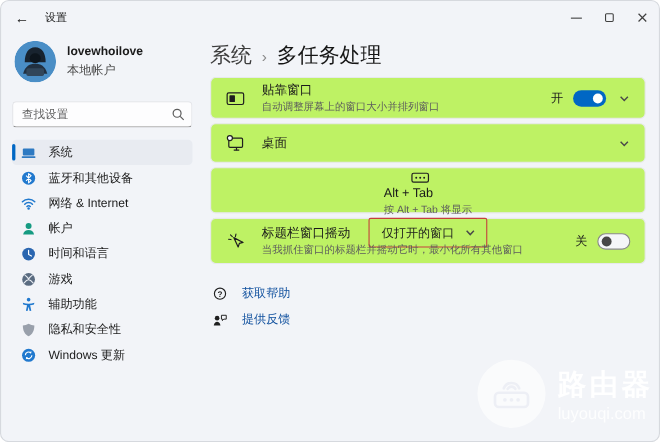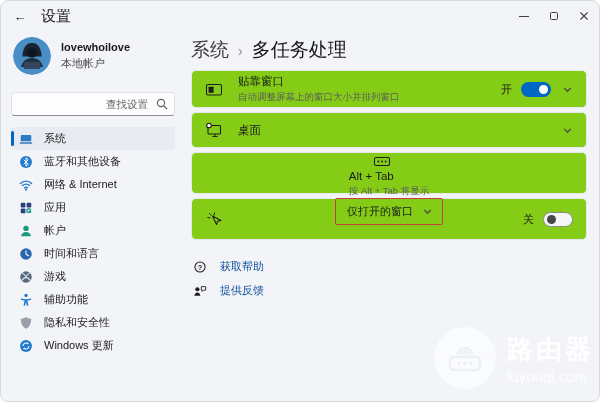--- a/index.html
+++ b/index.html
@@ -9,40 +9,39 @@
   .window {
     position:relative; width:600px; height:402px;
     background:#f2f4f8; border:1px solid #d6d9de; border-radius:8px;
     overflow:hidden;
   }
 
   
   .titlebar { position:absolute; top:0; left:0; right:0; height:30px; display:flex; align-items:center; }
   .back-btn { width:30px; height:30px; display:flex; align-items:center; justify-content:center;
               font-size:13px; color:#1b1b1b; margin-left:4px; cursor:default; }
-  .app-title { font-size:15px; color:#1b1b1b; margin-left:6px; }
+  .app-title { font-size:10px; color:#1b1b1b; margin-left:6px; }
   .win-controls { position:absolute; right:0; top:0; display:flex; height:30px; }
   .win-btn { width:30px; height:30px; display:flex; align-items:center; justify-content:center; }
   .glyph-min { width:10px; height:0; border-top:1.2px solid #404040; }
   .glyph-max { width:8px; height:8px; border:1.1px solid #404040; border-radius:1.5px; }
 
   
   .sidebar { position:absolute; top:30px; left:0; width:184px; bottom:0; padding:4px 10px 12px 10px; }
   .account { display:flex; align-items:center; gap:10px; padding:2px 2px; }
   .avatar { width:38px; height:38px; border-radius:50%; overflow:hidden; flex:none; }
   .acc-name { font-size:11px; font-weight:bold; color:#1a1a1a; }
   .acc-type { font-size:11px; color:#4b4b4b; margin-top:3px; }
 
   .searchbox { position:relative; margin-top:15px; }
   .searchbox input {
     width:100%; height:24px; font-size:10.5px; padding:0 26px 0 8px;
     background:#fdfdfe; border:1px solid #e2e3e7; border-bottom:1px solid #8b8b8b;
     border-radius:4px; color:#1b1b1b; outline:none;
     font-family:"Liberation Sans","DejaVu Sans",sans-serif;
-    text-align:right;
   }
   .searchbox input::placeholder { color:#5e5e5e; }
   .search-ic { position:absolute; right:7px; top:6px; }
 
   .nav { margin-top:11px; }
   .nav-item { position:relative; display:flex; align-items:center; gap:11px;
               height:23px; padding-left:8px; border-radius:4px; cursor:default; }
   .nav-item.selected { background:#e8ebf1; }
   .nav-item.selected::before { content:""; position:absolute; left:0; top:4px; width:3px; height:15px;
               border-radius:2px; background:#0067c4; }
@@ -50,21 +49,21 @@
   .nav-label { font-size:11px; color:#1b1b1b; white-space:nowrap; }
 
   
   .main { position:absolute; left:190px; top:30px; width:396px; }
   .breadcrumb { display:flex; align-items:center; gap:9px; margin-top:7px; height:24px; }
   .bc-parent { font-size:19px; color:#3d3d3d; }
   .bc-sep { font-size:14px; color:#8a8a8a; padding-top:2px; }
   .bc-current { font-size:19px; font-weight:normal; color:#151515; }
 
   .cards { margin-top:8px; }
-  .card { display:flex; align-items:center; background:#84cc16; border:1px solid #e7e8ec;
+  .card { display:flex; align-items:center; background:#bef264; border:1px solid #e7e8ec;
           border-radius:5px; margin-bottom:4px; padding:0 13px; }
   .card.h1 { height:38px; } .card.h2 { height:36px; } .card.h3 { height:42px;flex-direction:column; } .card.h4 { height:42px; }
   .card-ic { width:18px; margin-right:15px; flex:none; display:flex; }
   .card-text { display:flex; flex-direction:column; justify-content:center; }
   .card-title { font-size:11.5px; color:#1a1a1a; }
   .card-sub { font-size:9.5px; color:#5d5d5d; margin-top:2.5px; }
   .spacer { flex:1; }
 
   .toggle-label { font-size:11px; color:#1b1b1b; margin-right:9px; }
   .toggle { position:relative; width:30px; height:15px; border-radius:8px; flex:none; }
@@ -170,32 +169,20 @@
               <path d="M1.6 6.2 a9 9 0 0 1 12.8 0" fill="none" stroke="#2179ce" stroke-width="1.6" stroke-linecap="round"></path>
               <path d="M4 8.7 a5.6 5.6 0 0 1 8 0" fill="none" stroke="#2179ce" stroke-width="1.6" stroke-linecap="round"></path>
               <path d="M6.3 11.1 a2.4 2.4 0 0 1 3.4 0" fill="none" stroke="#2179ce" stroke-width="1.6" stroke-linecap="round"></path>
               <circle cx="8" cy="13.2" r="1.3" fill="#2179ce"></circle>
             </svg>
         </span>
         <span class="nav-label">网络 &amp; Internet</span>
       </div>
 
 
-      <div class="nav-item">
-        <span class="nav-ic">
-          <svg width="14" height="14" viewBox="0 0 16 16">
-              <rect x="2" y="2" width="5.3" height="5.3" rx="1" fill="#2e3f7e"></rect>
-              <rect x="8.7" y="2" width="5.3" height="5.3" rx="1" fill="#2e3f7e"></rect>
-              <rect x="2" y="8.7" width="5.3" height="5.3" rx="1" fill="#2e3f7e"></rect>
-              <path d="M9 13.8 L13.8 9 L13.8 13.8 Z" fill="#1e9e8e"></path>
-              <path d="M9.2 9.2 L13.4 9.2 M9.2 9.2 L9.2 13.4" stroke="#1e9e8e" stroke-width="1.6"></path>
-            </svg>
-        </span>
-        <span class="nav-label">应用</span>
-      </div>
 
       <div class="nav-item">
         <span class="nav-ic">
           <svg width="14" height="14" viewBox="0 0 16 16">
               <circle cx="8" cy="5" r="3.1" fill="#169b82"></circle>
               <path d="M2.3 14 C2.9 10.7 5.2 9.2 8 9.2 C10.8 9.2 13.1 10.7 13.7 14 Z" fill="#169b82"></path>
             </svg>
         </span>
         <span class="nav-label">帐户</span>
       </div>
@@ -325,20 +312,24 @@
         </div>
       </div>
 
       <div class="card h4">
         <span class="card-ic">
           <svg width="18" height="17" viewBox="0 0 18 17">
               <path d="M7.5 5 L11.5 13.5 L12.6 10.2 L16 9.4 Z" fill="none" stroke="#1f1f1f" stroke-width="1.1" stroke-linejoin="round"></path>
               <path d="M4.5 2.5 L6.2 4.2 M2.8 6.5 L5 6.8 M9.5 1.8 L9 4.1" fill="none" stroke="#1f1f1f" stroke-width="1" stroke-linecap="round"></path>
             </svg>
         </span>
+        <div class="card-text">
+          <div class="card-title">标题栏窗口摇动</div>
+          <div class="card-sub">当我抓住窗口的标题栏并摇动它时，最小化所有其他窗口</div>
+        </div>
         <div class="spacer"></div>
         <span class="toggle-label">关</span>
         <div class="toggle off">
             <div class="knob"></div>
           </div>
       </div>
 
     </div>
 
     <div class="links">

